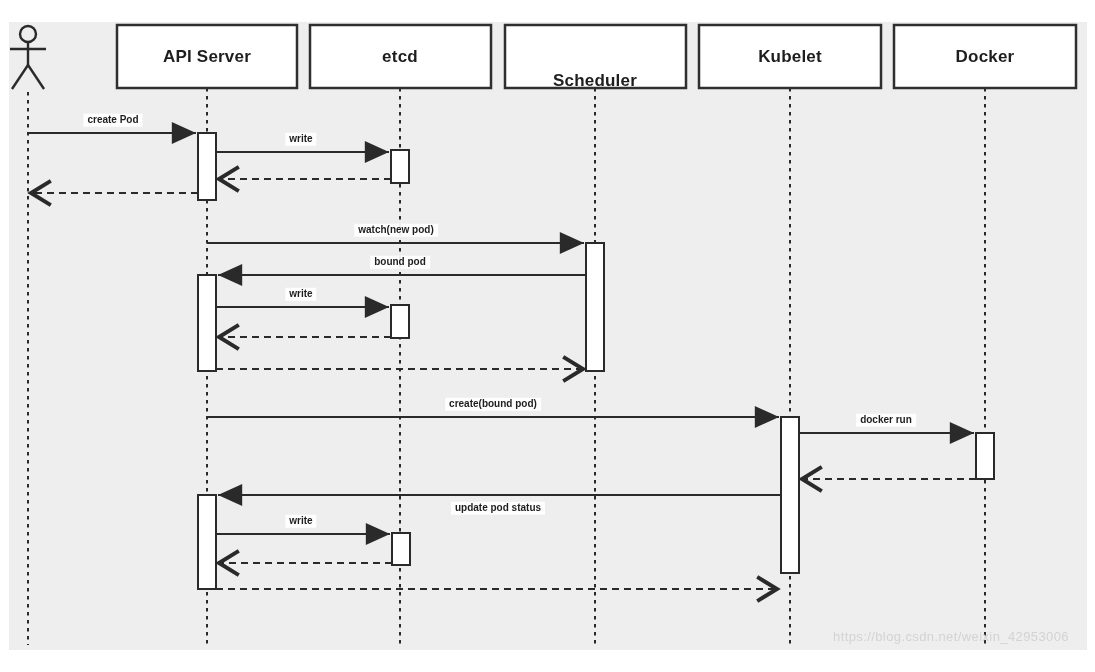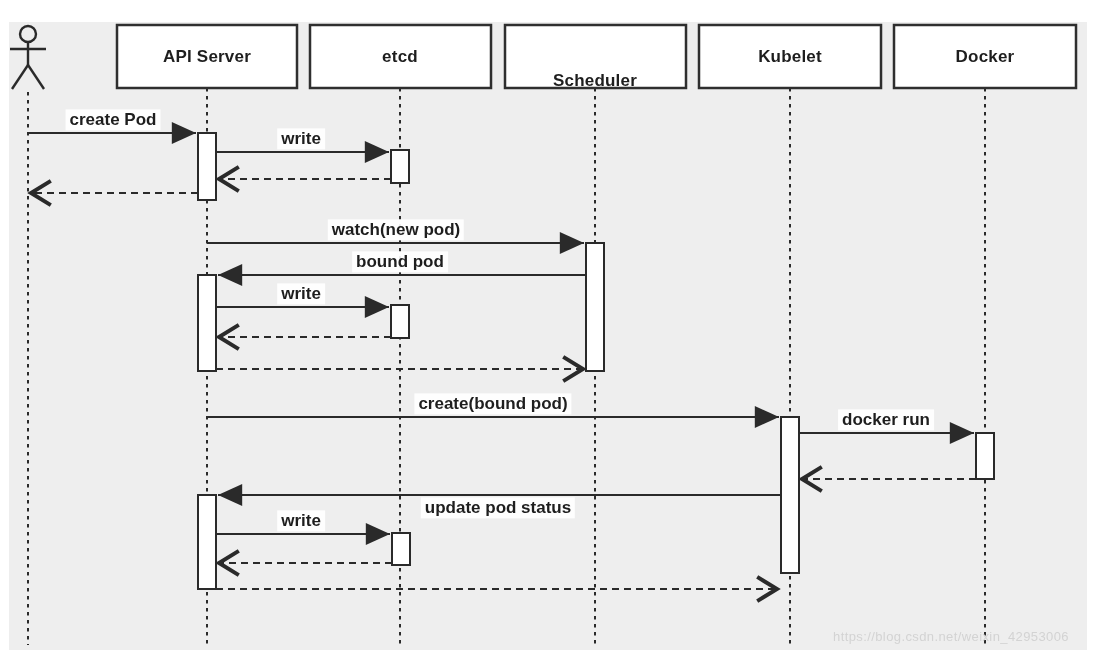--- a/index.html
+++ b/index.html
@@ -17,21 +17,21 @@
     transform: translate(-50%, -50%);
     font-size: 17px;
     font-weight: 700;
     color: #1e1e1e;
     white-space: nowrap;
     letter-spacing: 0.2px;
   }
   .mlabel {
     position: absolute;
     transform: translate(-50%, -50%);
-    font-size: 17px;
+    font-size: 10px;
     font-weight: 700;
     color: #1e1e1e;
     background: rgba(255,255,255,0.92);
     padding: 0 4px;
     white-space: nowrap;
     line-height: 1.25;
   }
   .watermark {
     position: absolute;
     left: 833px;

